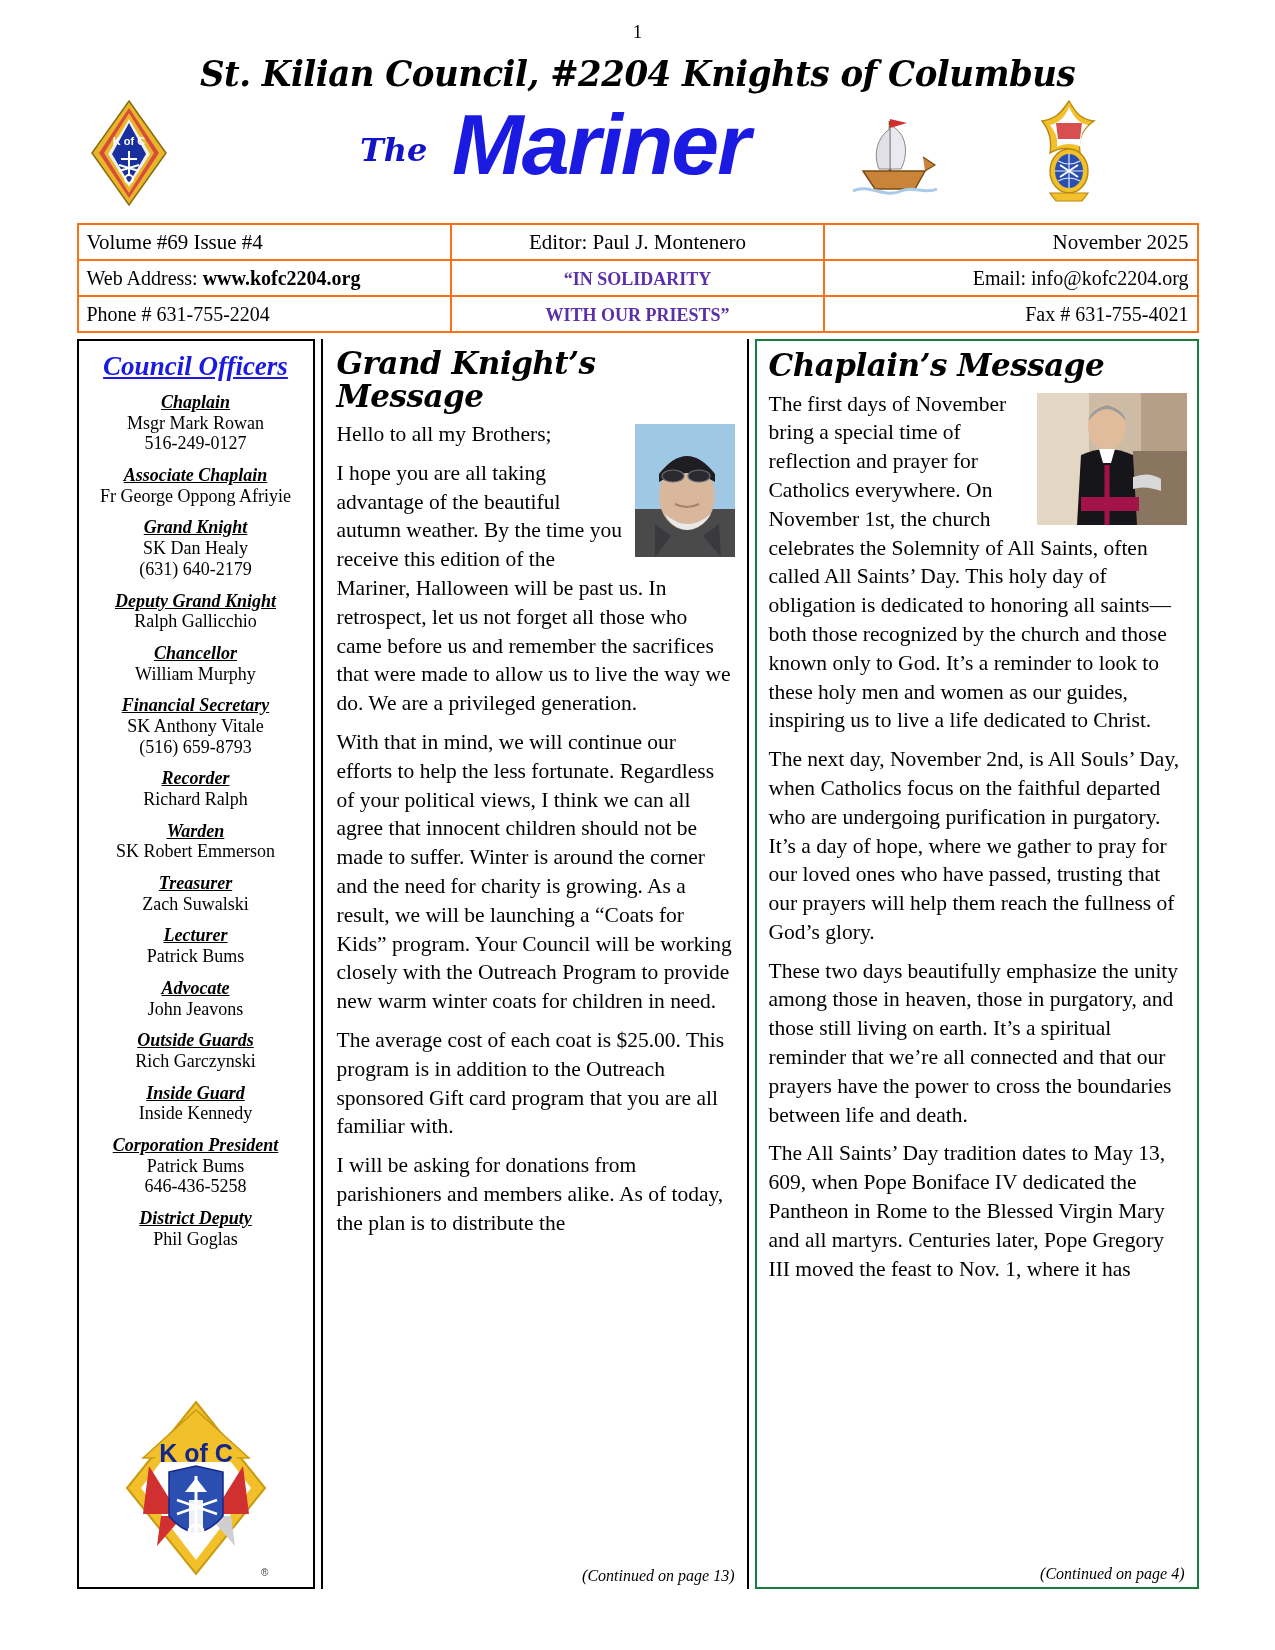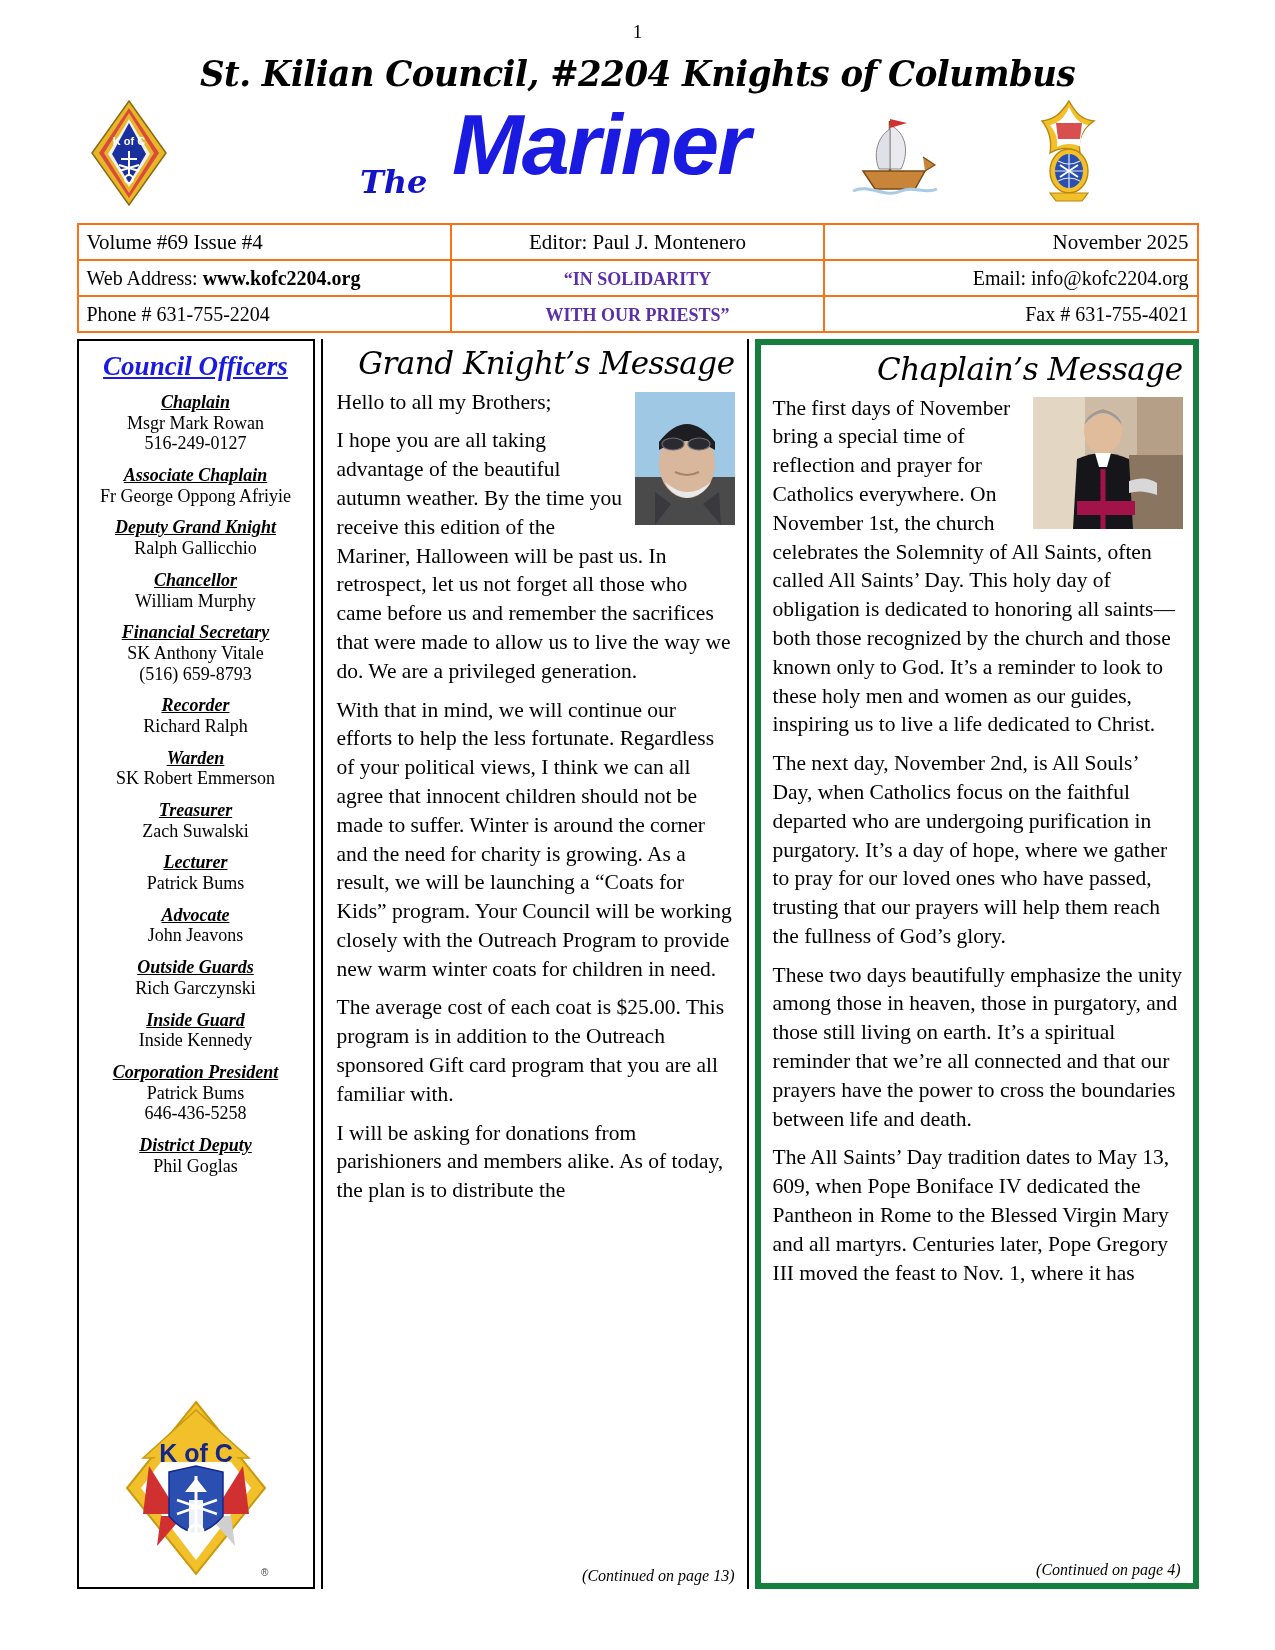--- a/index.html
+++ b/index.html
@@ -73,21 +73,21 @@
   .emblem-right {
     position: absolute;
     left: 1024px;
     top: 2px;
     width: 90px;
     height: 110px;
   }
   .title-the {
     position: absolute;
     left: 360px;
-    top: 68px;
+    top: 36px;
     font-size: 32px;
     color: #1313c8;
     font-family: "DejaVu Serif", serif;
     font-weight: bold;
     font-style: italic;
   }
   .title-mariner {
     position: absolute;
     left: 452px;
     top: 6px;
@@ -148,21 +148,21 @@
     width: 428px;
     border-left: 2px solid #000;
     border-right: 2px solid #000;
     box-sizing: border-box;
     padding: 4px 12px 0 14px;
     margin-left: 6px;
     position: relative;
   }
   .col-chap {
     flex: 1;
-    border: 6px solid #15803d;
+    border: 2px solid #15803d;
     box-sizing: border-box;
     padding: 4px 10px 0 12px;
     margin-left: 6px;
     position: relative;
   }
 
   
   .officers-title {
     text-align: center;
     color: #1a1ae0;
@@ -191,24 +191,24 @@
     position: absolute;
     left: 50%;
     transform: translateX(-50%);
     bottom: 6px;
     width: 150px;
     height: 185px;
   }
 
   
   .section-head {
-    text-align: right;
+    text-align: left;
     font-size: 31px;
     font-family: "DejaVu Serif", serif;
-    font-weight: normal;
+    font-weight: bold;
     font-style: italic;
     letter-spacing: -0.5px;
     margin: 4px 0 8px 0;
     line-height: 1.05;
   }
 
   .body-text p {
     margin: 0 0 10px 0;
     font-size: 21.5px;
     line-height: 1.34;
@@ -327,20 +327,25 @@
           <div class="officer-group">
             <div class="officer-role">Chaplain</div>
             <div class="officer-name">Msgr Mark Rowan</div>
             <div class="officer-name">516-249-0127</div>
           </div>
           <div class="officer-group">
             <div class="officer-role">Associate Chaplain</div>
             <div class="officer-name">Fr George Oppong Afriyie</div>
           </div>
           <div class="officer-group">
+            <div class="officer-role">Grand Knight</div>
+            <div class="officer-name">SK Dan Healy</div>
+            <div class="officer-name">(631) 640-2179</div>
+          </div>
+          <div class="officer-group">
             <div class="officer-role">Deputy Grand Knight</div>
             <div class="officer-name">Ralph Gallicchio</div>
           </div>
           <div class="officer-group">
             <div class="officer-role">Chancellor</div>
             <div class="officer-name">William Murphy</div>
           </div>
           <div class="officer-group">
             <div class="officer-role">Financial Secretary</div>
             <div class="officer-name">SK Anthony Vitale</div>

